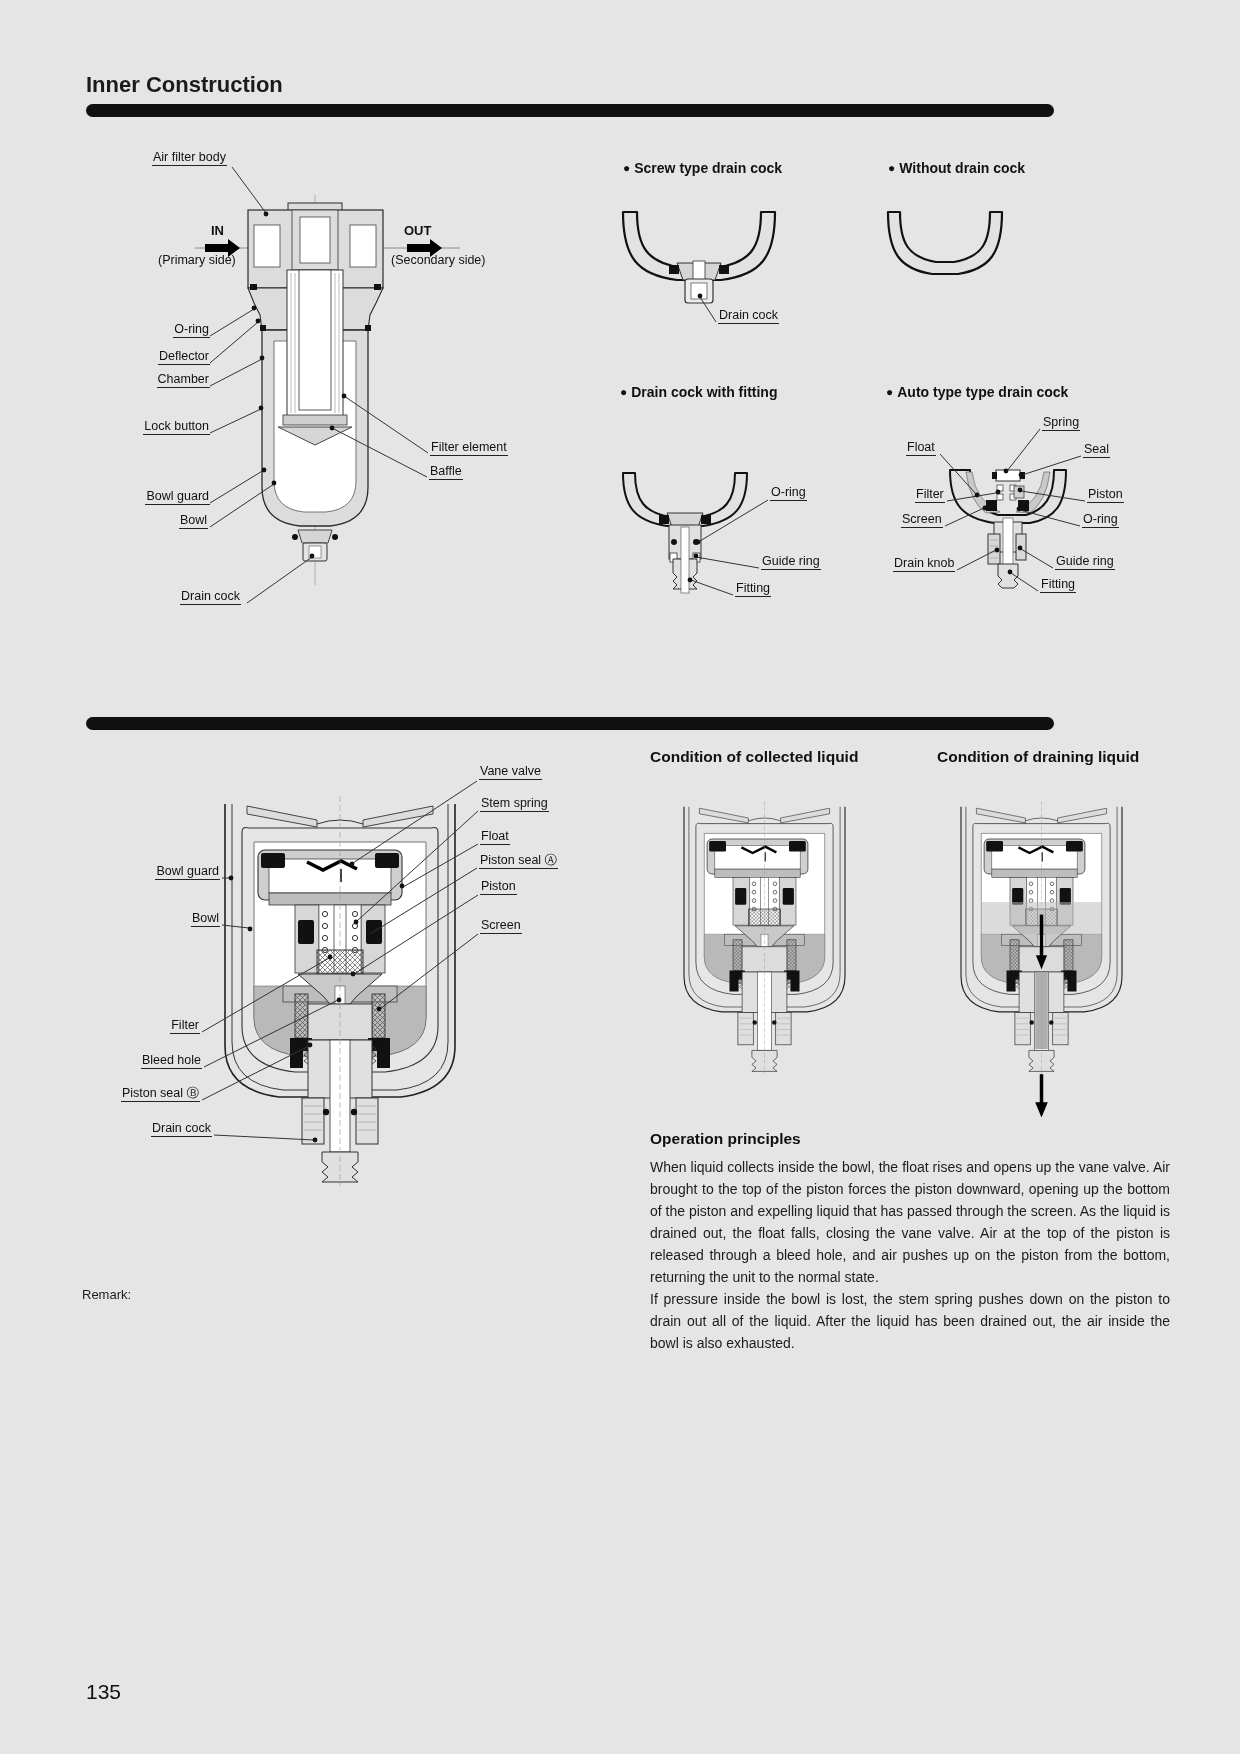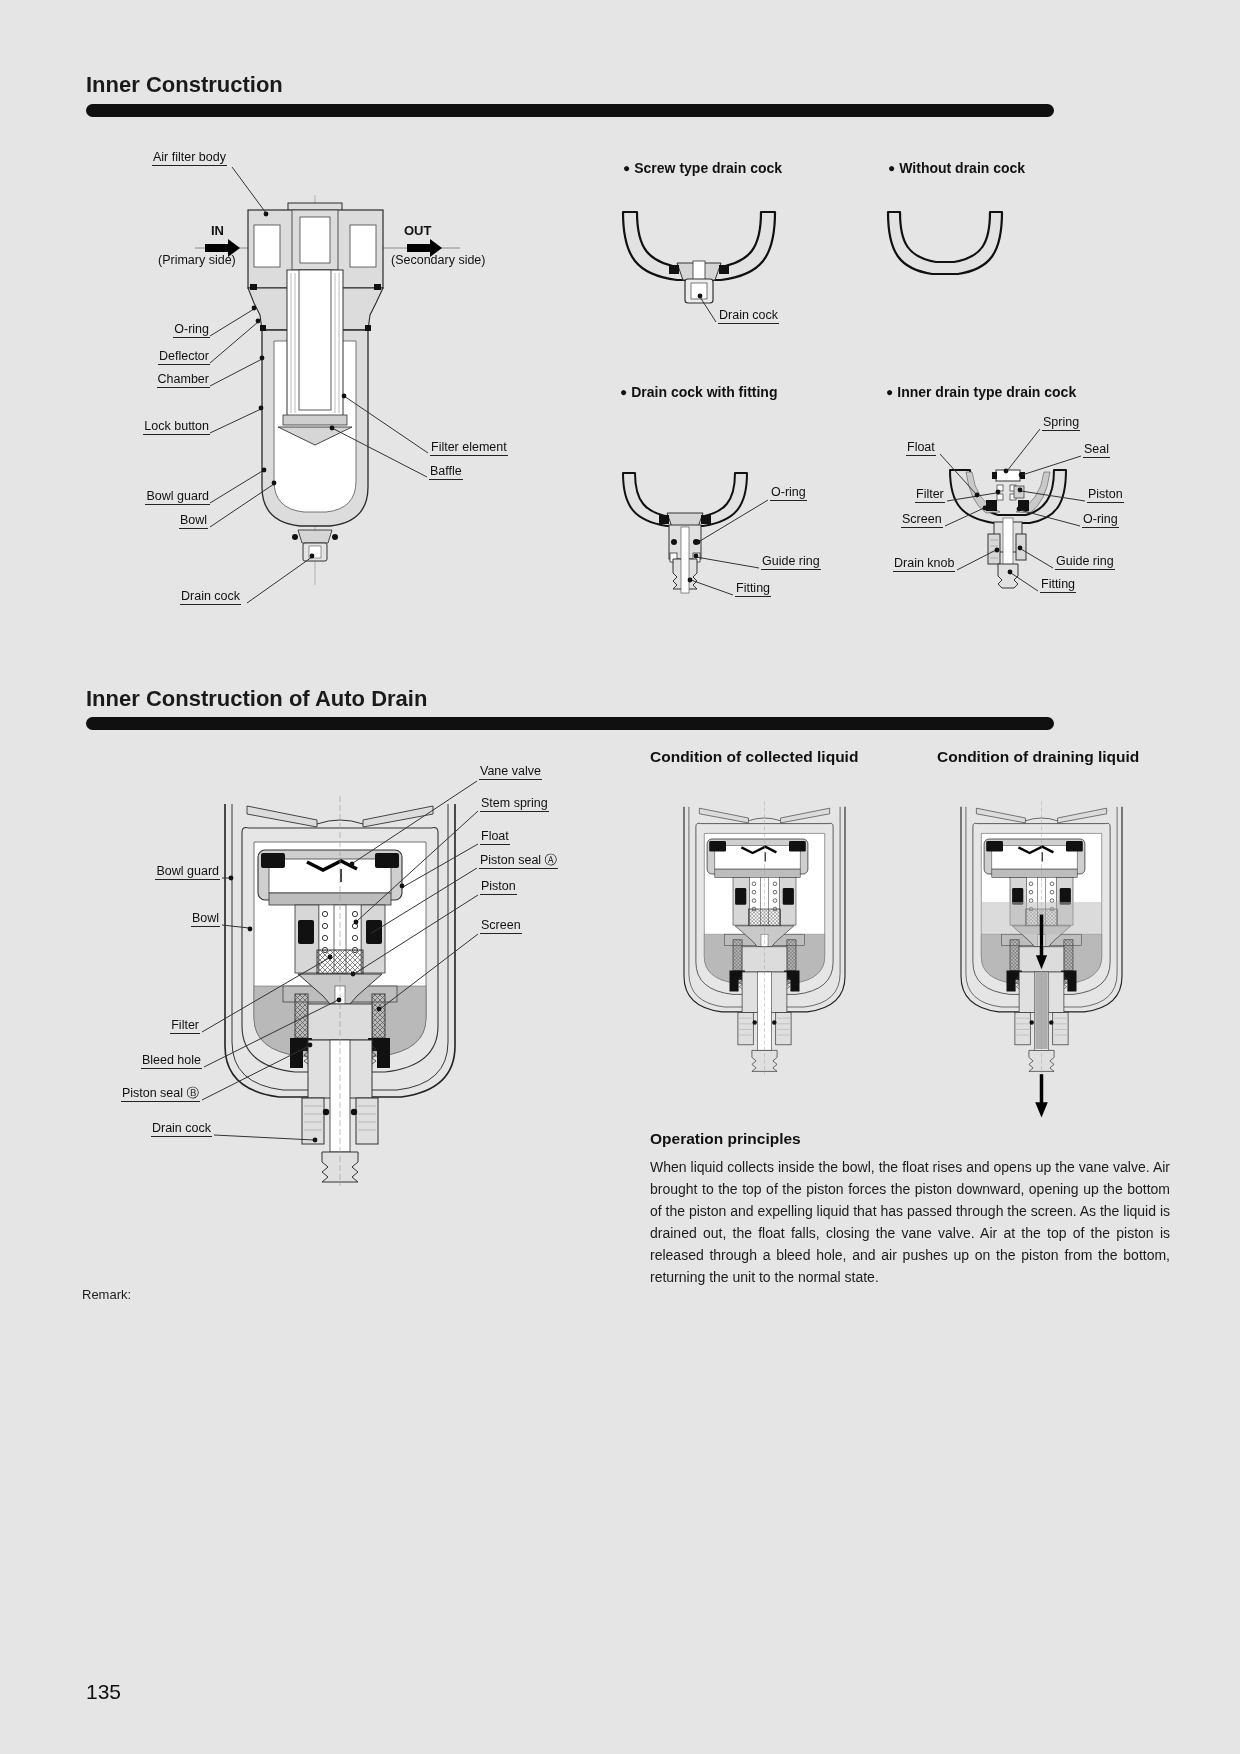--- a/index.html
+++ b/index.html
@@ -164,21 +164,20 @@
     <rect x="46" y="40" width="11" height="11" fill="#111"></rect>
       <rect x="78" y="40" width="11" height="11" fill="#111"></rect>
     <rect x="54" y="62" width="28" height="30" fill="#e0e0e0" stroke="#333" stroke-width="1"></rect>
     <rect x="48" y="74" width="12" height="30" fill="#d8d8d8" stroke="#333" stroke-width="1"></rect>
     <rect x="76" y="74" width="10" height="26" fill="#d8d8d8" stroke="#333" stroke-width="1"></rect>
     <path d="M50,80 h8 M50,86 h8 M50,92 h8 M50,98 h8" stroke="#8a8a8a" stroke-width="0.5"></path>
     <rect x="63" y="58" width="10" height="60" fill="#fff" stroke="#444" stroke-width="0.6"></rect>
     <polygon points="58,104 78,104 78,116 74,120 78,124 74,128 62,128 58,124 62,120 58,116" fill="#e0e0e0" stroke="#333" stroke-width="1"></polygon>
   </svg>
 
-  <div class="sec-title" style="left:86px;top:686px;">Inner Construction of Auto Drain</div>
   <div class="sec-bar" style="left:86px;top:717px;width:968px;"></div>
 
   <svg class="diagram" style="left:195px;top:790px;" width="270" height="400" viewBox="0 0 270 400">
     <use href="#adArt" xlink:href="#adArt"></use>
   </svg>
 
   <svg class="diagram" style="left:663px;top:797px;" width="189" height="280" viewBox="0 0 270 400">
     <use href="#adArt" xlink:href="#adArt"></use>
   </svg>
 
@@ -289,21 +288,21 @@
   <div class="frag-h" style="left:623px;top:160px;">
     <span class="blt">●</span><span>Screw type drain cock</span>
   </div>
   <div class="frag-h" style="left:888px;top:160px;">
     <span class="blt">●</span><span>Without drain cock</span>
   </div>
   <div class="frag-h" style="left:620px;top:384px;">
     <span class="blt">●</span><span>Drain cock with fitting</span>
   </div>
   <div class="frag-h" style="left:886px;top:384px;">
-    <span class="blt">●</span><span>Inner drain type drain cock</span>
+    <span class="blt">●</span><span>Auto type type drain cock</span>
   </div>
 
   <div class="lbl" style="left:718px;top:308px;">Drain cock</div>
   <div class="lbl" style="left:770px;top:485px;">O-ring</div>
   <div class="lbl" style="left:761px;top:554px;">Guide ring</div>
   <div class="lbl" style="left:735px;top:581px;">Fitting</div>
 
   <div class="lbl" style="left:1042px;top:415px;">Spring</div>
   <div class="lbl" style="left:906px;top:440px;">Float</div>
   <div class="lbl" style="left:1083px;top:442px;">Seal</div>
@@ -327,19 +326,20 @@
   <div class="lbl" style="right:1038px;top:1053px;">Bleed hole</div>
   <div class="lbl" style="right:1040px;top:1086px;">Piston seal Ⓑ</div>
   <div class="lbl" style="right:1028px;top:1121px;">Drain cock</div>
 
   <div class="cond-h" style="left:650px;top:748px;">Condition of collected liquid</div>
   <div class="cond-h" style="left:937px;top:748px;">Condition of draining liquid</div>
 
   <div class="op-h" style="left:650px;top:1130px;">Operation principles</div>
   <div class="body-text" style="left:650px;top:1156px;width:520px;">
     <div>When liquid collects inside the bowl, the float rises and opens up the vane valve. Air brought to the top of the piston forces the piston downward, opening up the bottom of the piston and expelling liquid that has passed through the screen. As the liquid is drained out, the float falls, closing the vane valve. Air at the top of the piston is released through a bleed hole, and air pushes up on the piston from the bottom, returning the unit to the normal state.</div>
+    <div>If pressure inside the bowl is lost, the stem spring pushes down on the piston to drain out all of the liquid. After the liquid has been drained out, the air inside the bowl is also exhausted.</div>
   </div>
 
   <div class="remark-lbl" style="left:82px;top:1284px;text-align:right;">Remark:</div>
 
   <div class="page-num" style="left:86px;top:1680px;">135</div>
 
 </div>
 
 </body></html>

